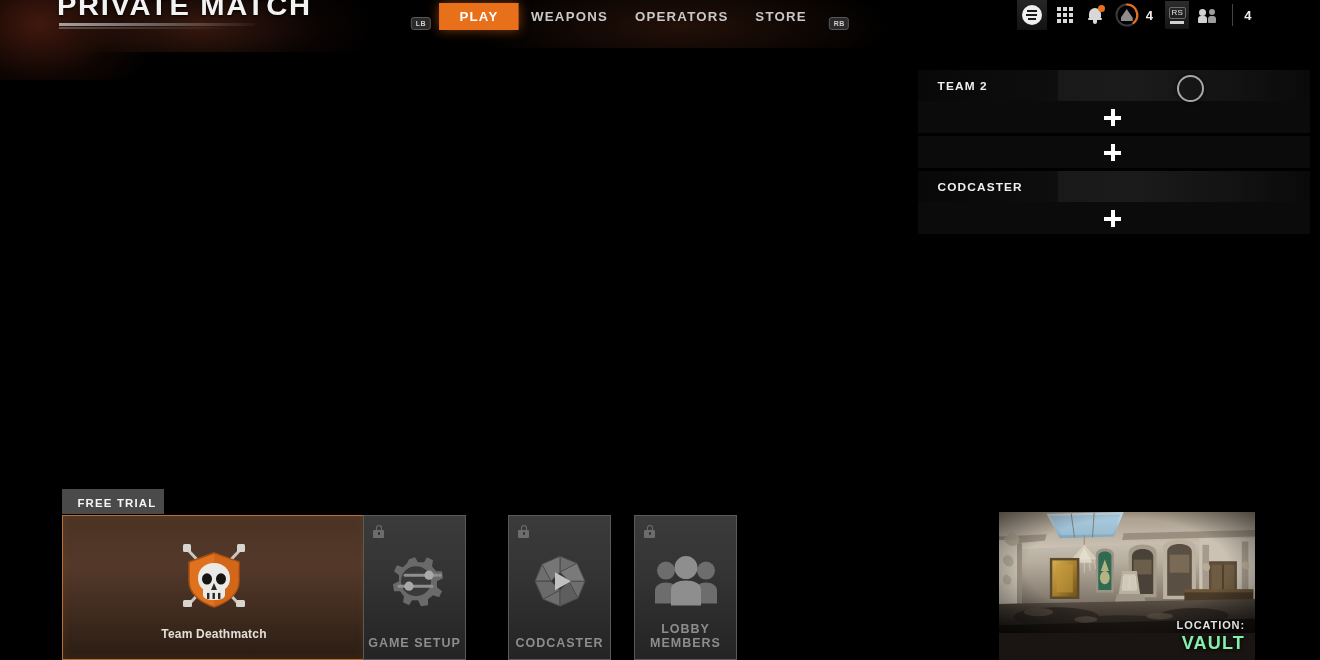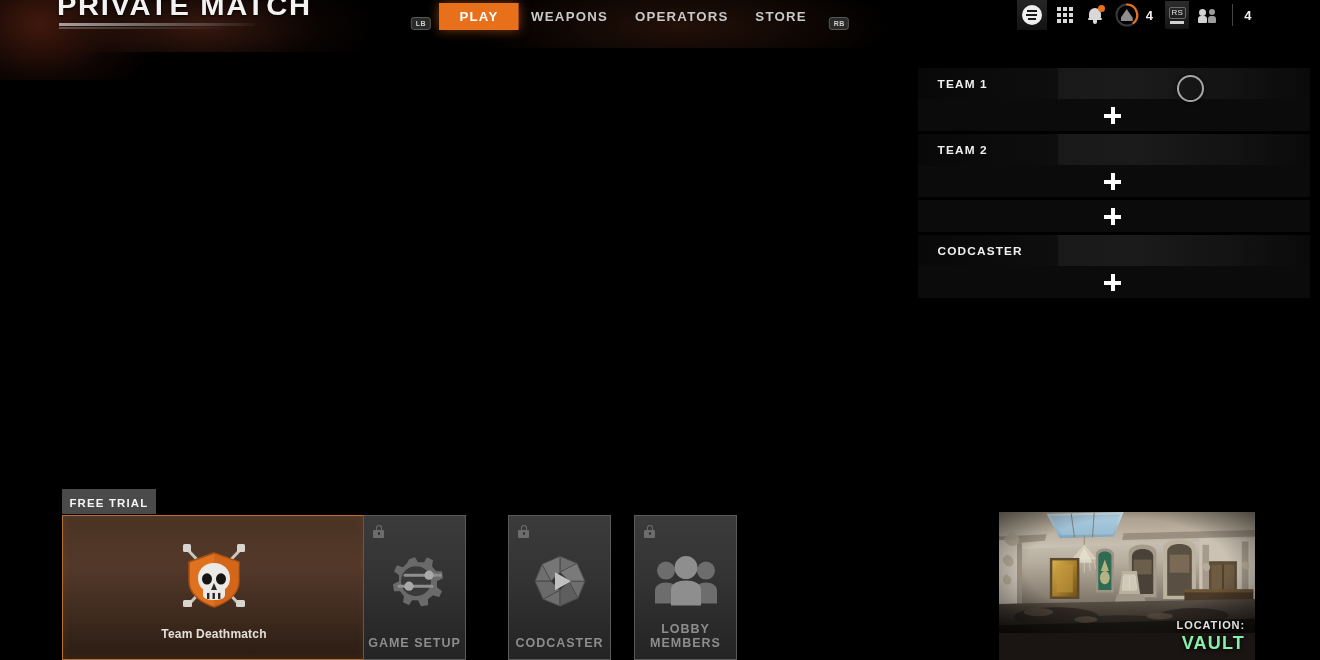--- a/index.html
+++ b/index.html
@@ -178,21 +178,21 @@
     width: 27px; height: 27px; border-radius: 50%;
     border: 2px solid rgba(225,225,225,0.72);
     box-shadow: 0 0 4px rgba(0,0,0,0.8);
     z-index: 40;
   }
 
   
   .free-trial {
     position: absolute; left: 62px; top: 489px;
     background: #4a4a4a;
-    padding: 4px 9px 3px 9px;
+    padding: 4px 9px 3px 17px;
   }
   .free-trial span {
     font-family: "Liberation Sans Narrow", "Liberation Sans", sans-serif;
     font-size: 11px; font-weight: 700; letter-spacing: 1.1px;
     color: #f4f4f4; text-transform: uppercase; transform: scaleX(1.04); display: inline-block;
   }
 
   .card {
     position: absolute; top: 515px; height: 145px;
     border: 1px solid #4a4a4a;
@@ -340,28 +340,20 @@
         <div class="p-body" style="left:10px; top:8px;  width:8px;  height:7px; opacity:.75;"></div>
       </div>
 
       <div class="divider-v"></div>
       <div class="count">4</div>
     </div>
   </div>
 
   <div class="roster">
 
-    <div class="roster-group">
-      <div class="roster-header">
-        <div class="roster-label">TEAM 1</div>
-      </div>
-      <div class="roster-slots">
-        <div class="plus"></div>
-      </div>
-    </div>
     <div class="roster-gap"></div>
 
     <div class="roster-group">
       <div class="roster-header">
         <div class="roster-label">TEAM 2</div>
       </div>
       <div class="roster-slots">
         <div class="plus"></div>
       </div>
     </div>

